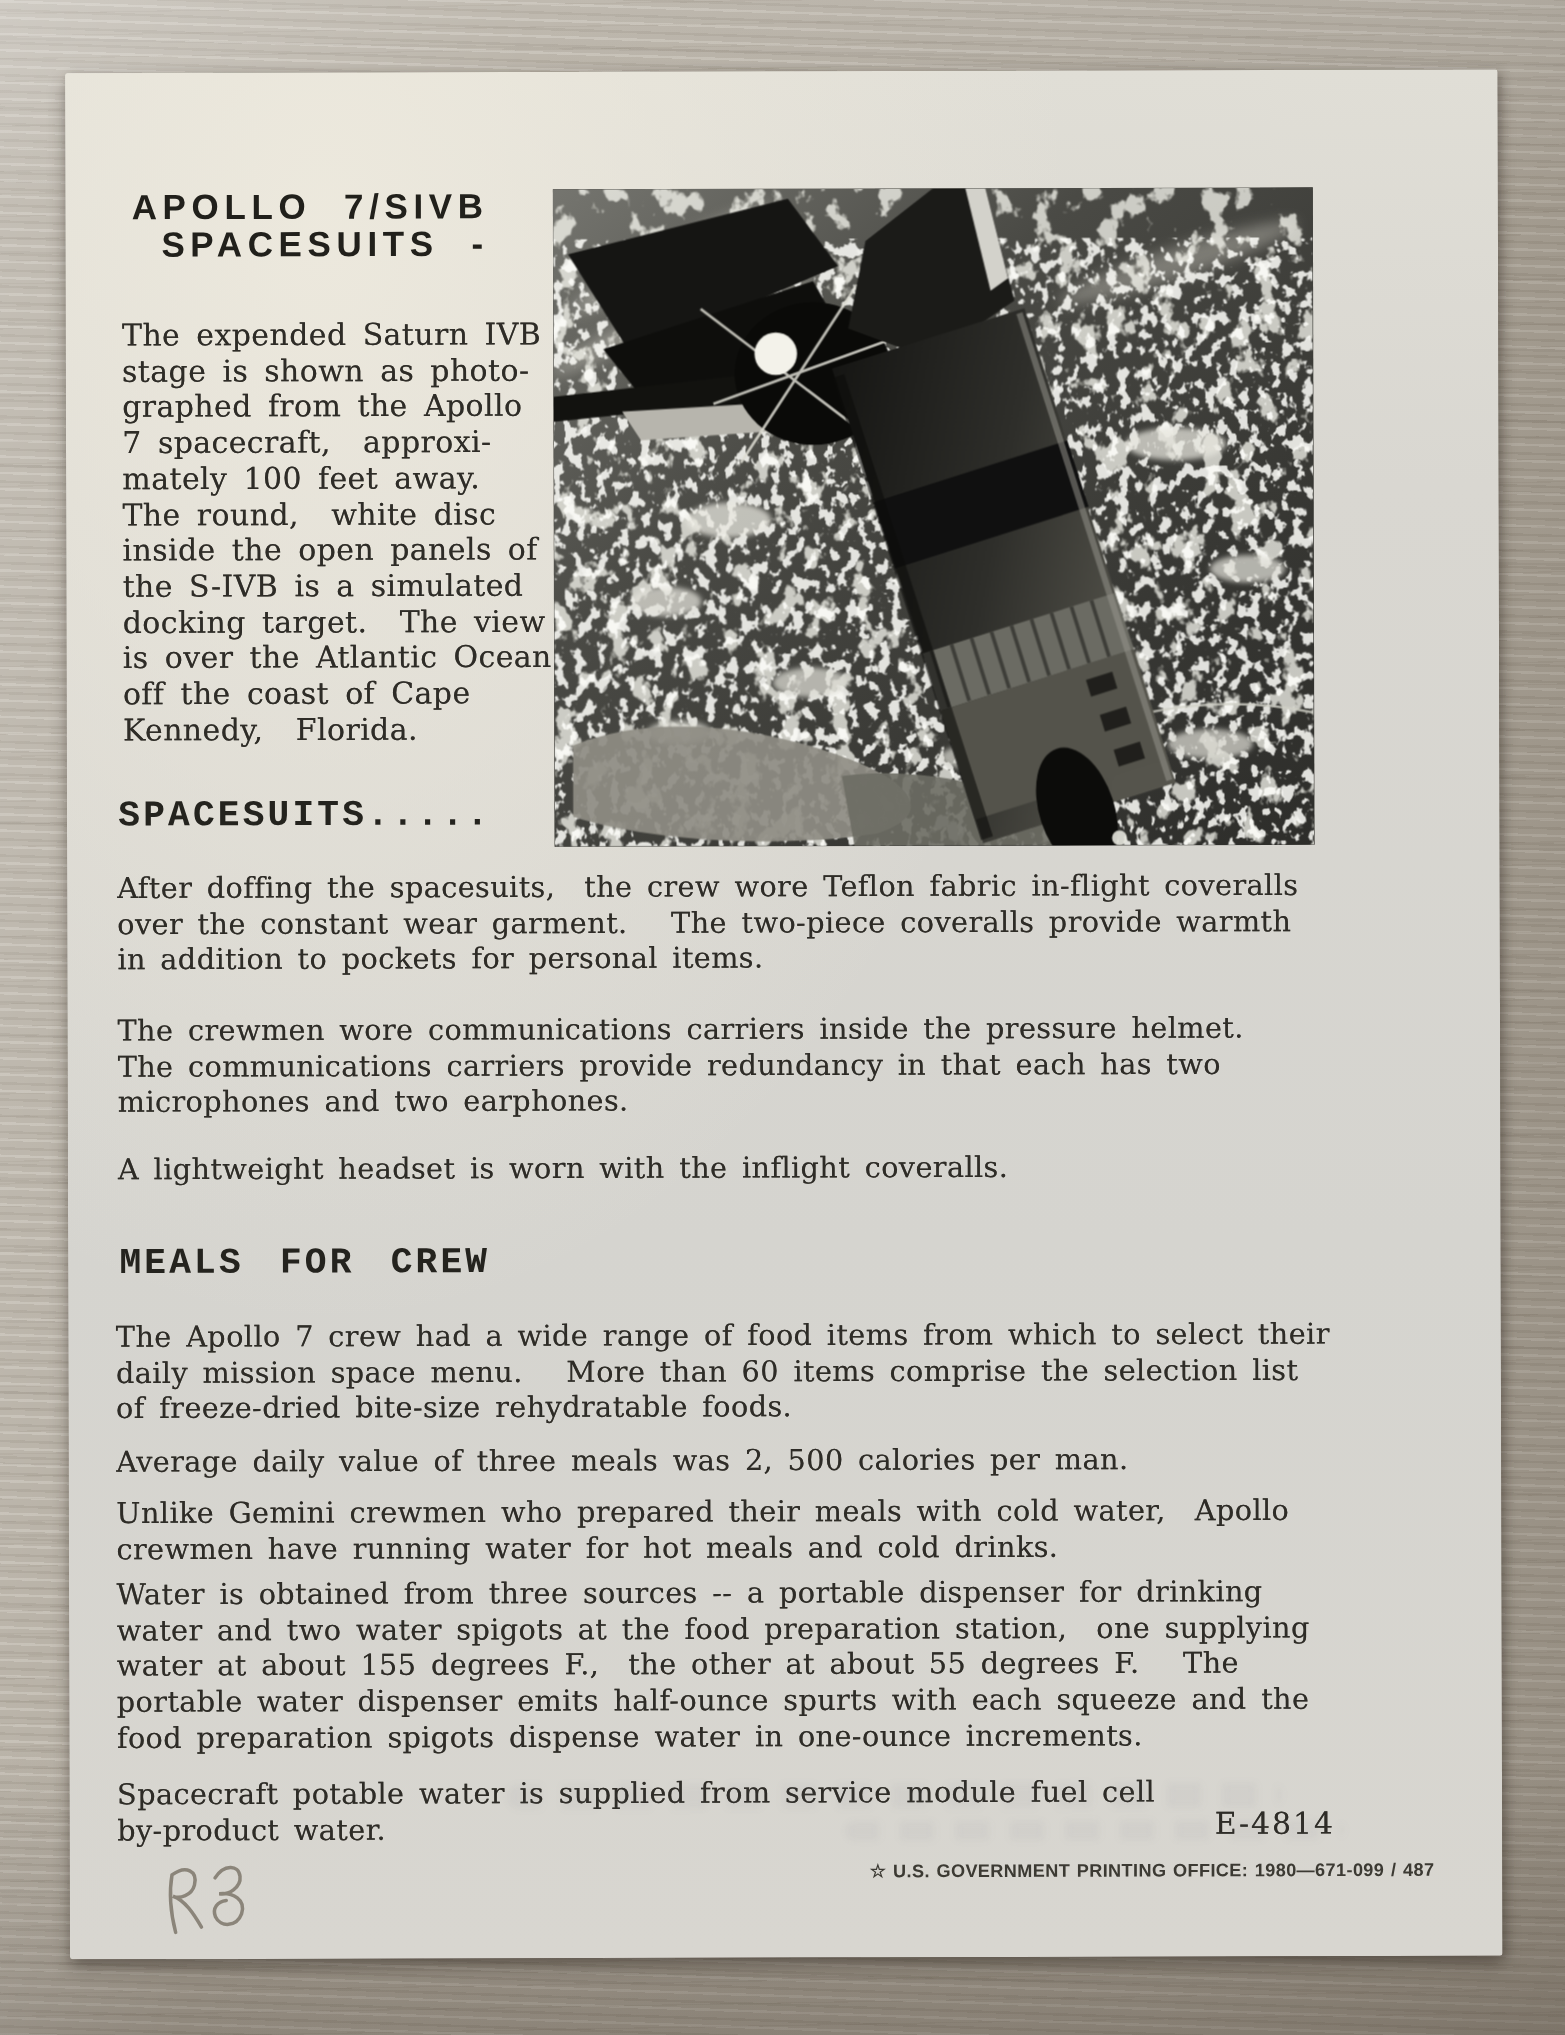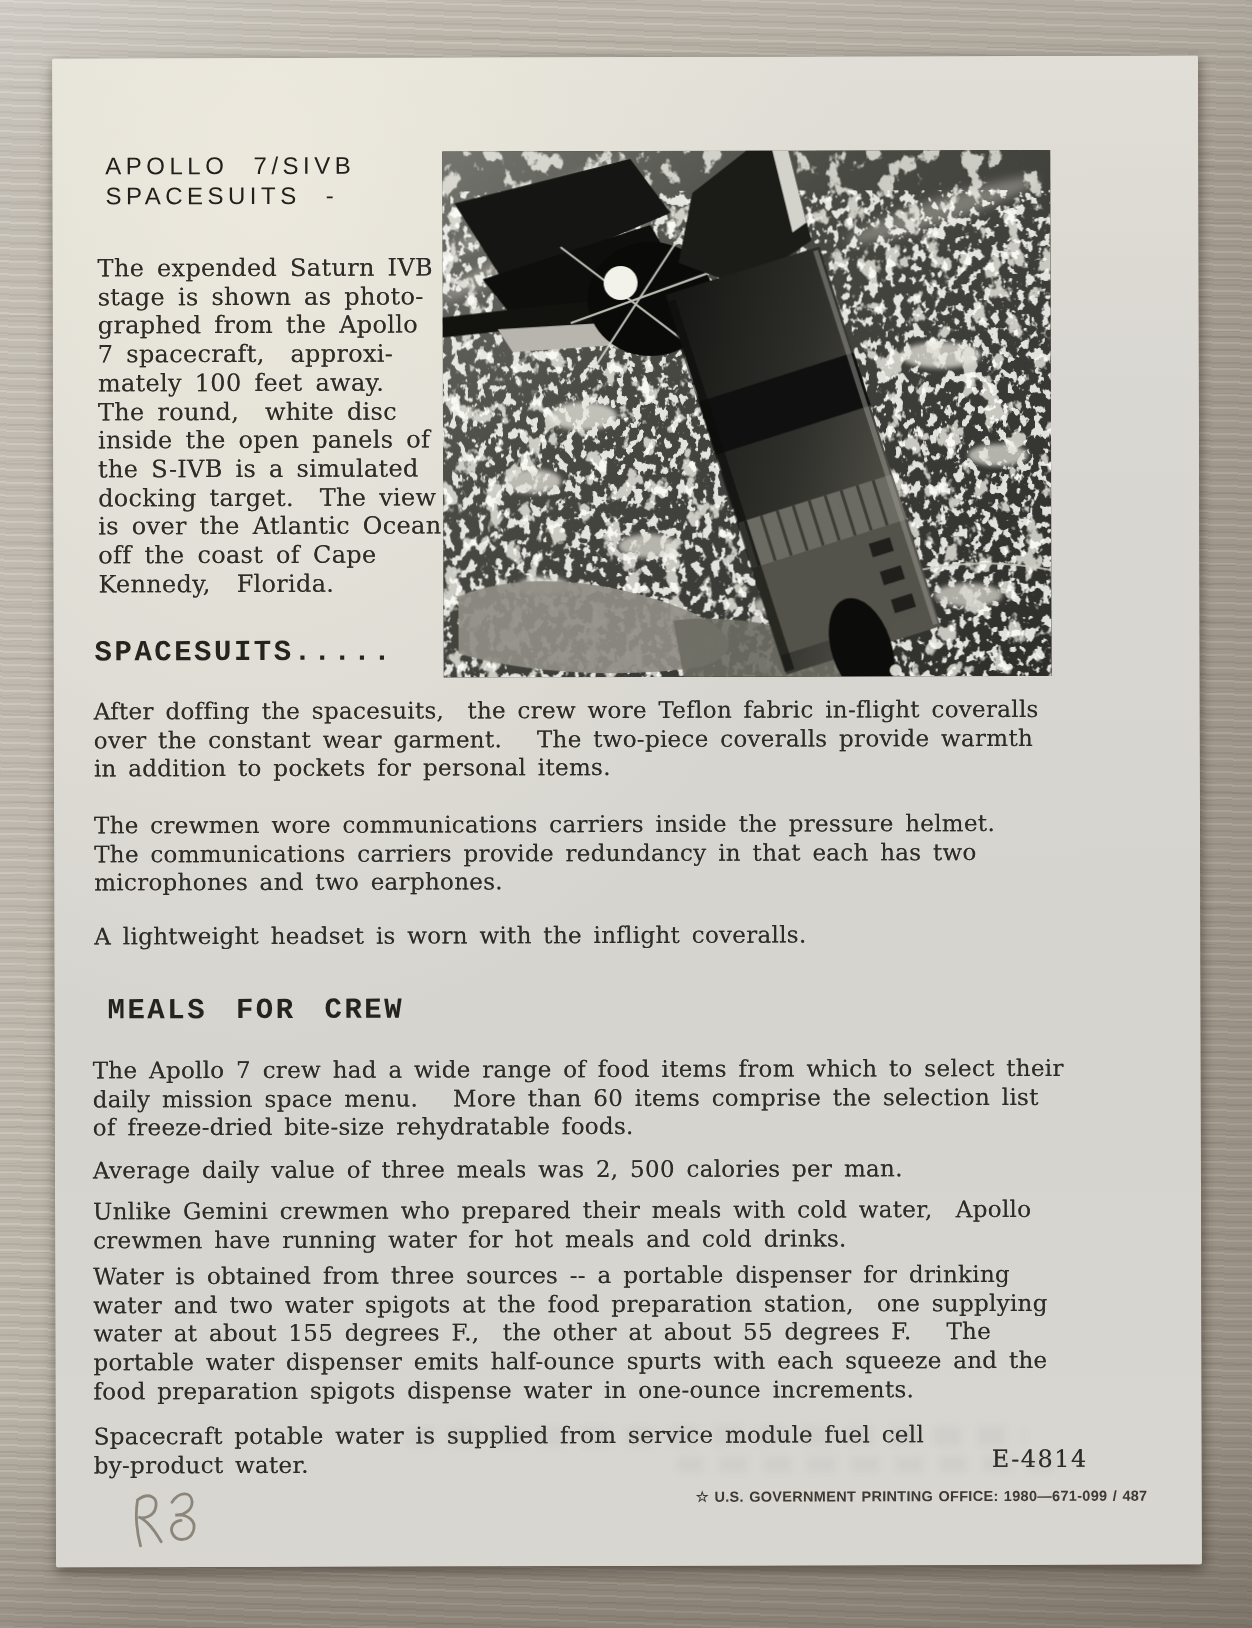--- a/index.html
+++ b/index.html
@@ -22,24 +22,25 @@
       radial-gradient(ellipse at 18% 8%, rgba(238,234,222,.9) 0%, rgba(238,234,222,0) 45%),
       linear-gradient(180deg, #e0ded6 0%, #d9d7d1 22%, #d5d4cf 62%, #d8d6d0 100%),
       linear-gradient(90deg, rgba(0,0,0,0) 20%, rgba(90,90,100,.045) 26%, rgba(0,0,0,0) 34%, rgba(0,0,0,0) 78%, rgba(90,90,100,.05) 86%, rgba(0,0,0,0) 93%),
       repeating-linear-gradient(90deg, rgba(60,60,70,.016) 0 1px, rgba(0,0,0,0) 1px 4px);
     box-shadow:0 7px 14px rgba(44,38,30,.38), 3px 2px 8px rgba(44,38,30,.22);
     border-radius:2px;
   }
   .h-display{
     position:absolute;
     font-family:"Liberation Sans", sans-serif;
-    font-weight:400;color:#21201b;
-    font-size:24px;line-height:30px;
+    font-weight:700;color:#21201b;
+    font-size:28px;line-height:30px;
     letter-spacing:4.5px;word-spacing:14px;
     white-space:pre-wrap;
+    text-align:right;
   }
   .h-section{
     position:absolute;
     font-family:Liberation Mono, monospace;
     font-weight:700;color:#24231e;
     font-size:29px;letter-spacing:2.5px;word-spacing:9px;
     white-space:nowrap;
   }
   .body-text{
     position:absolute;
@@ -202,41 +203,41 @@
   <div class="body-text" style="left:40px;top:639px;">After doffing the spacesuits,  the crew wore Teflon fabric in-flight coveralls
 over the constant wear garment.   The two-piece coveralls provide warmth
 in addition to pockets for personal items.</div>
 
   <div class="body-text" style="left:40px;top:753px;">The crewmen wore communications carriers inside the pressure helmet.
 The communications carriers provide redundancy in that each has two
 microphones and two earphones.</div>
 
   <div class="body-text" style="left:40px;top:864px;">A lightweight headset is worn with the inflight coveralls.</div>
 
-  <div class="h-section" style="left:41px;top:936px;margin-left:12px;">MEALS FOR CREW</div>
+  <div class="h-section" style="left:41px;top:936px;">MEALS FOR CREW</div>
 
   <div class="body-text" style="left:38px;top:998px;">The Apollo 7 crew had a wide range of food items from which to select their
 daily mission space menu.   More than 60 items comprise the selection list
 of freeze-dried bite-size rehydratable foods.</div>
 
   <div class="body-text" style="left:38px;top:1098px;">Average daily value of three meals was 2, 500 calories per man.</div>
 
   <div class="body-text" style="left:38px;top:1139px;">Unlike Gemini crewmen who prepared their meals with cold water,  Apollo
 crewmen have running water for hot meals and cold drinks.</div>
 
   <div class="body-text" style="left:38px;top:1204px;">Water is obtained from three sources -- a portable dispenser for drinking
 water and two water spigots at the food preparation station,  one supplying
 water at about 155 degrees F.,  the other at about 55 degrees F.   The
 portable water dispenser emits half-ounce spurts with each squeeze and the
 food preparation spigots dispense water in one-ounce increments.</div>
 
   <div class="body-text" style="left:38px;top:1364px;">Spacecraft potable water is supplied from service module fuel cell
 by-product water.</div>
 
-  <div class="body-text doc-number" style="left:936px;top:1389px;">E-4814</div>
+  <div class="body-text doc-number" style="left:916px;top:1389px;">E-4814</div>
 
   <div class="printing-line" style="left:640px;top:1432px;">☆ U.S. GOVERNMENT PRINTING OFFICE: 1980—671-099 / 487</div>
 
   <div class="smudge" style="left:350px;top:1370px;width:620px;height:20px;"></div>
   <div class="smudge" style="left:620px;top:1400px;width:400px;height:16px;"></div>
 
   <svg class="handwriting" style="left:68px;top:1428px;" width="100" height="66" viewBox="0 0 100 66" role="img" aria-label="RB">
     <g fill="none" stroke="#8b857a" stroke-width="2.8" stroke-linecap="round" transform="rotate(-6 50 33)">
       <path d="M 14 56 C 12 42 12 24 16 10 C 28 3 37 9 33 20 C 30 28 20 30 15 27 C 24 31 30 43 35 54"></path>
       <path d="M 50 16 C 58 6 70 7 70 17 C 70 26 59 31 52 29 C 63 29 73 36 68 47 C 63 57 50 56 47 47 C 45 40 50 35 57 35"></path>

